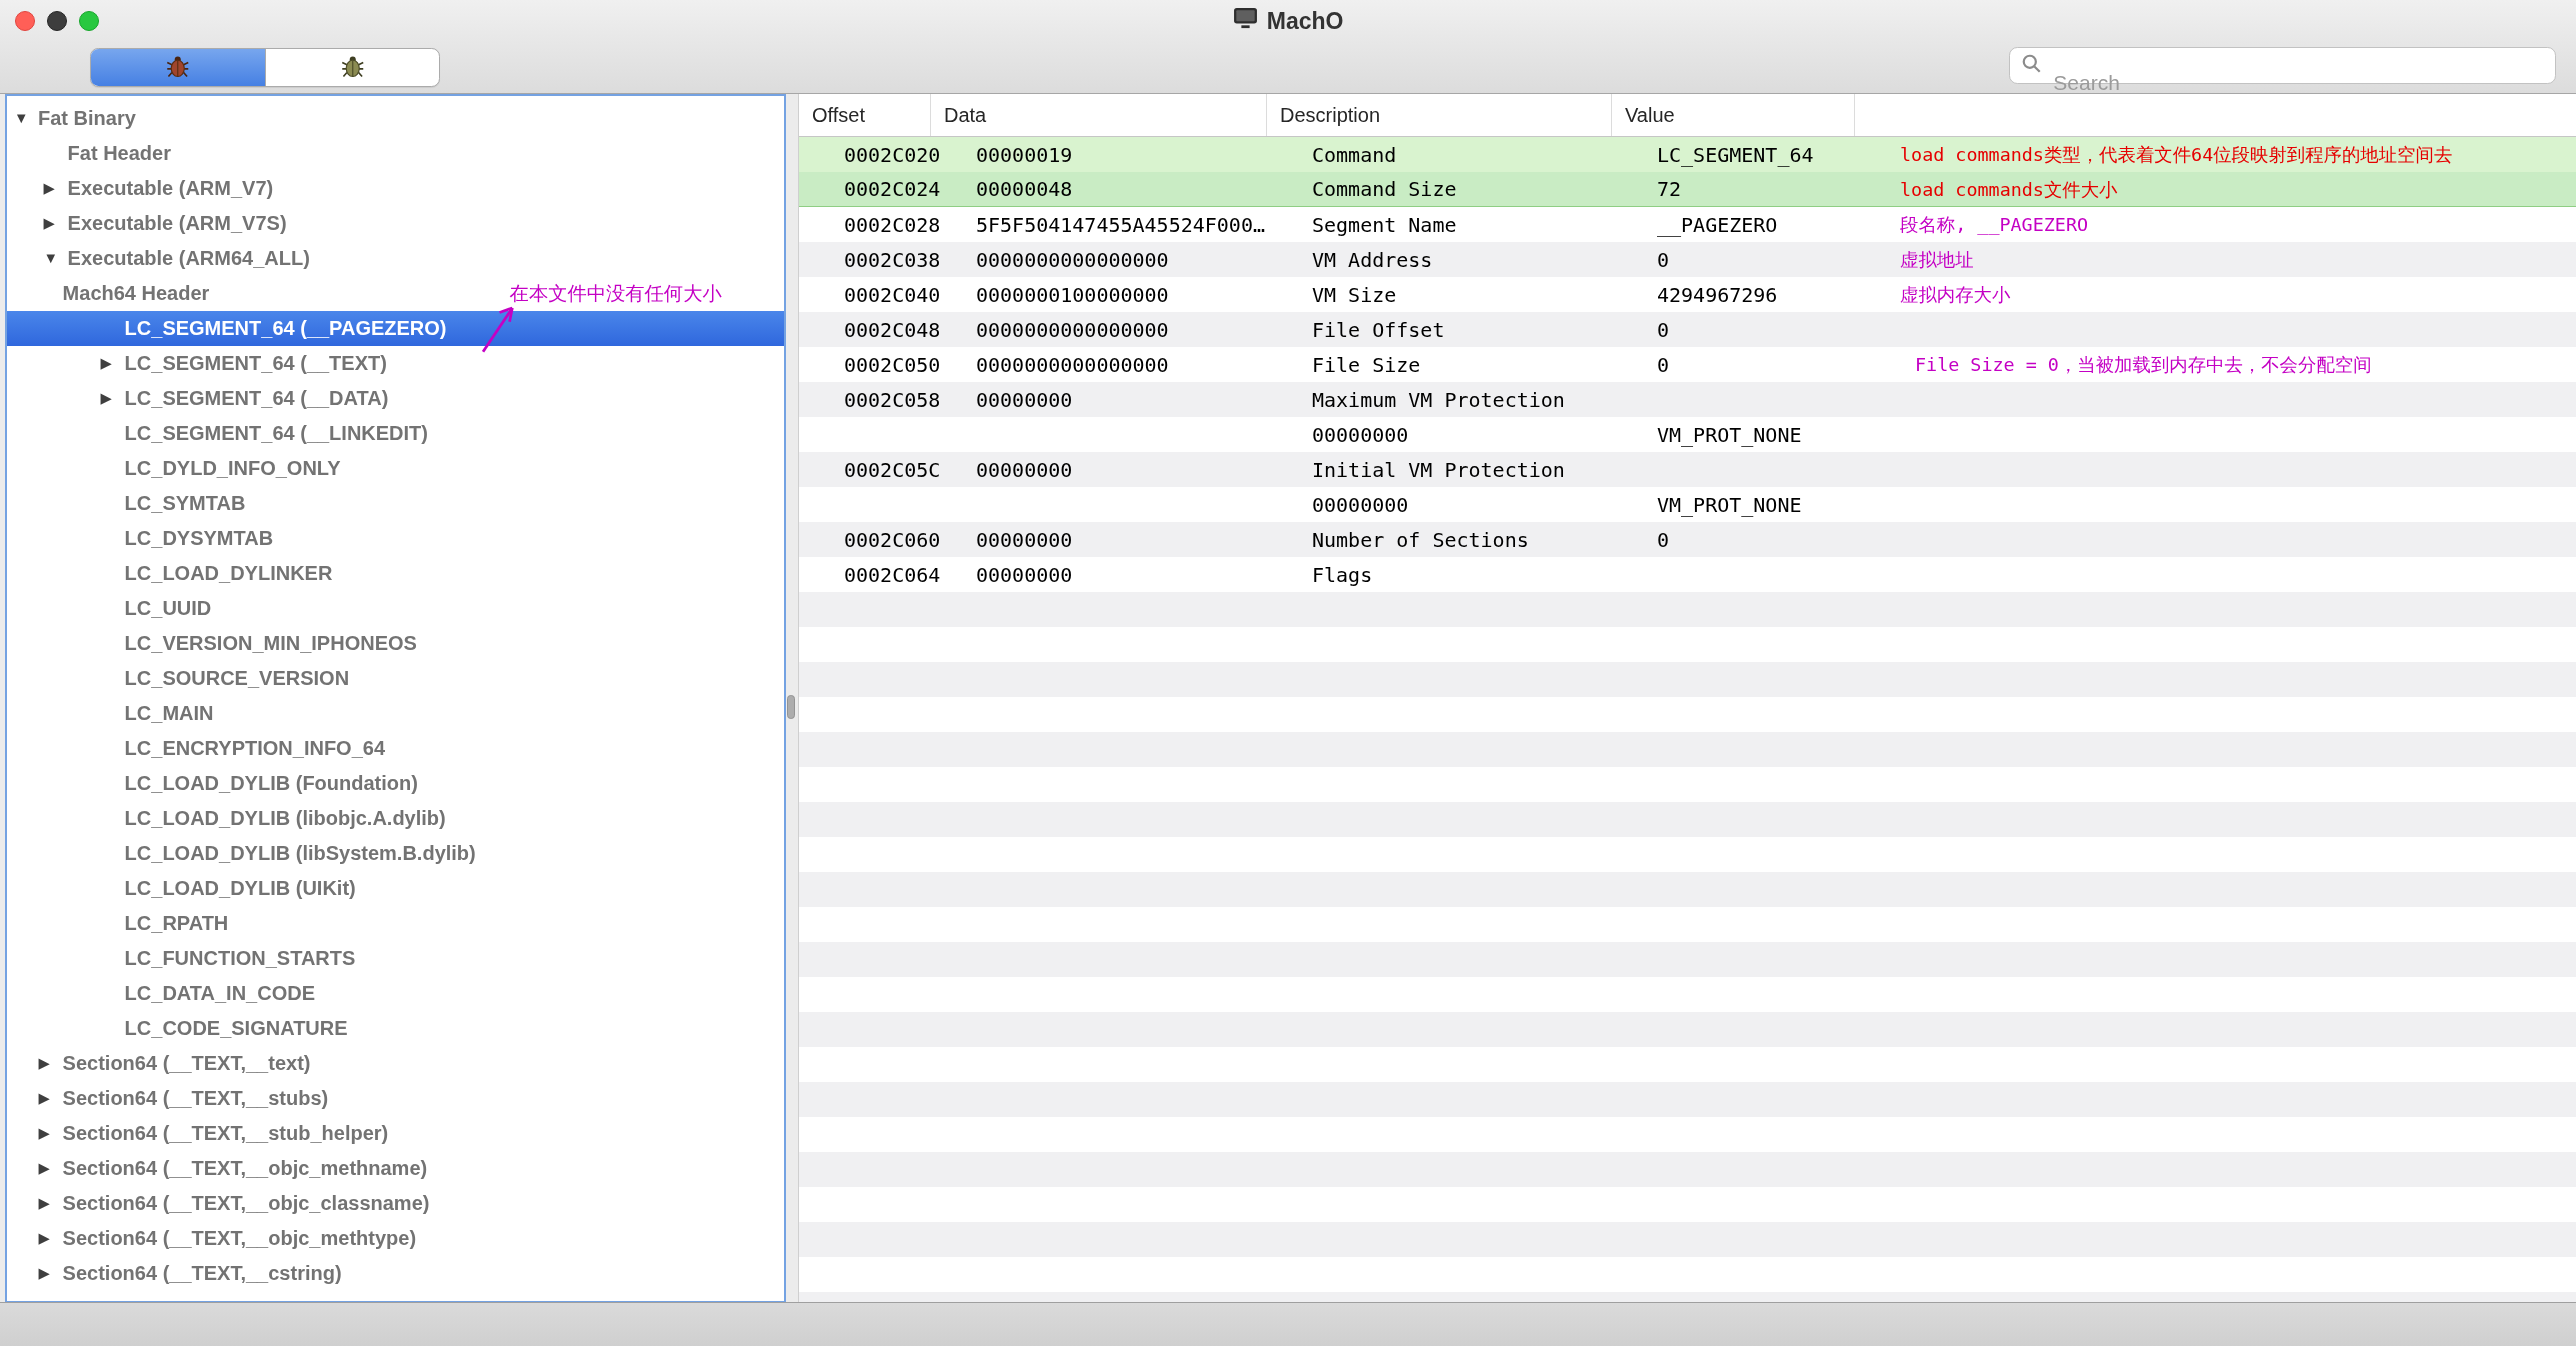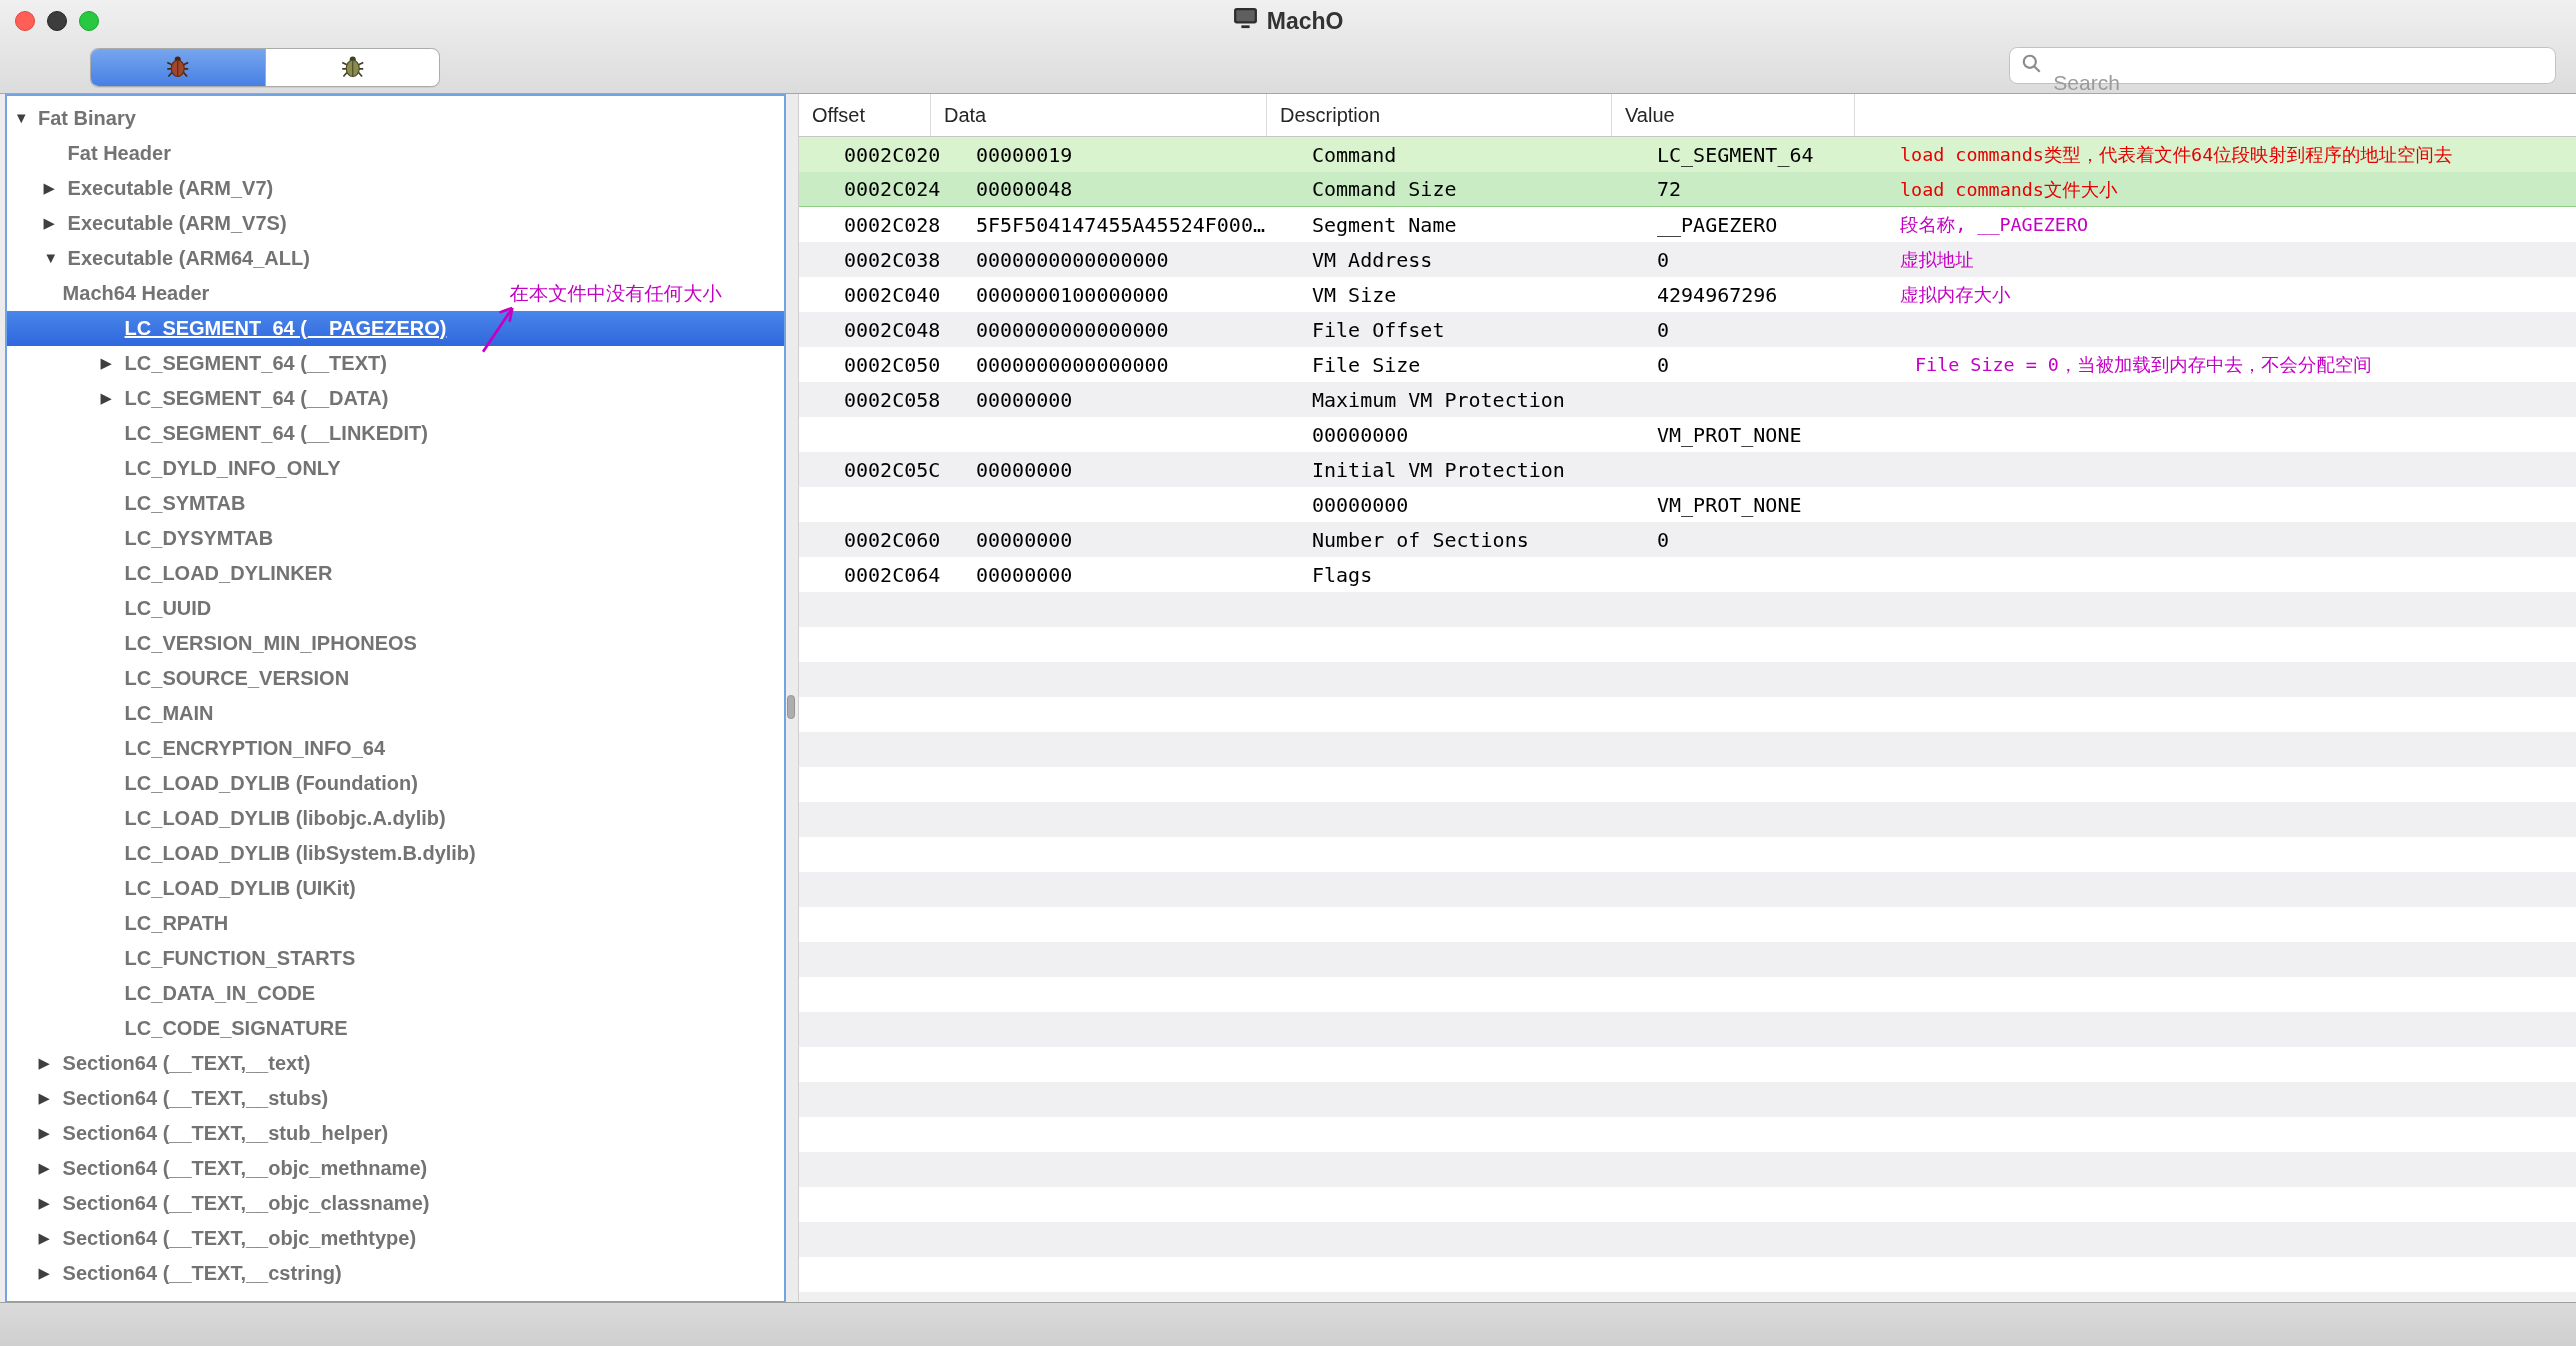--- a/index.html
+++ b/index.html
@@ -43,21 +43,21 @@
     border:2.8px solid #74a2e2;box-sizing:border-box;overflow:hidden;}
   .tree{padding-top:4.6px;}
   .r{height:35px;display:flex;align-items:center;white-space:nowrap;}
   .l0{padding-left:7.4px;}  .l1{padding-left:37px;}
   .l2{padding-left:32px;} .l3{padding-left:94px;}
   .disc{width:24px;flex:none;font-size:14.7px;color:#3f3f3f;line-height:35px;}
   .disc.exp::before{content:"▼";}
   .disc.col::before{content:"▶";}
   .lbl{font-size:20px;font-weight:bold;color:#737373;}
   .r.sel{background:linear-gradient(#4a86ea,#2f67dd);}
-  .r.sel .lbl{color:#fff;text-decoration:underline;}
+  .r.sel .lbl{color:#fff;}
   .tree-note{position:absolute;left:503px;top:184px;font-size:19.3px;white-space:nowrap;}
   .tree-arrow{position:absolute;left:465px;top:201px;}
   
   .knob{position:absolute;left:787px;top:601px;width:8.3px;height:24px;border-radius:3.7px;
     background:#adadad;border:0.9px solid #949494;box-sizing:border-box;}
   
   .main{position:absolute;left:798px;top:0;right:0;bottom:0;background:#fff;
     border-left:0.9px solid #cfcfcf;}
   .thead{height:42px;display:flex;align-items:stretch;background:#fff;
     border-bottom:0.9px solid #c6c6c6;}

